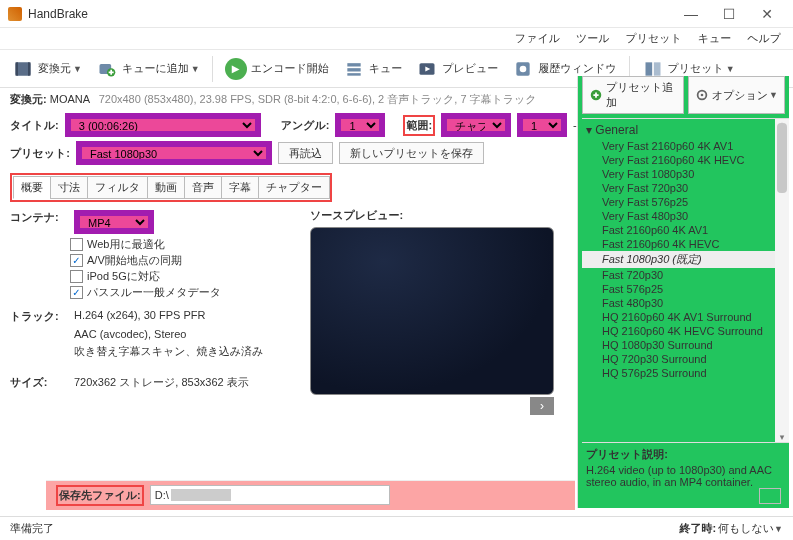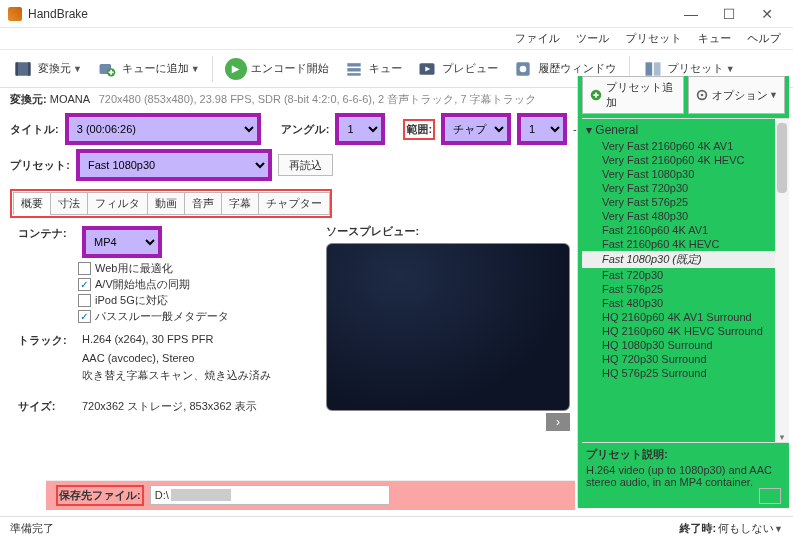--- a/index.html
+++ b/index.html
@@ -15,29 +15,29 @@
   .tool-btn { display:flex; align-items:center; gap:4px; padding: 3px 6px; font-size:11px; color:#333; }
   .tool-icon { width:22px; height:22px; display:flex; align-items:center; justify-content:center; border-radius:3px; }
   .svgw { width:20px; height:20px; }
   .drop { font-size:9px; color:#555; margin-left:-2px;}
   .divider-v { width:1px; height:26px; background:#ddd; margin:0 4px;}
   .play-icon { width:22px; height:22px; background:#4caf50; border-radius:50%; display:flex; align-items:center; justify-content:center; color:#fff; font-size:10px;}
   .section-source { padding: 4px 10px; font-size:11px; color:#333; }
   .gray { color:#888; }
   .row { display:flex; align-items:center; gap:6px; padding: 2px 10px; }
   .label-b { font-weight:600; font-size:11px; }
-  select, input.text { border:4px solid #a21caf; background:#c4b5fd; font-size:11px; height:32px; padding:0 4px; }
+  select, input.text { border:6px solid #a21caf; background:#ec4899; font-size:11px; height:24px; padding:0 4px; }
   select.wide { width: 196px; }
   select.small { width: 50px; }
   .btn { border:1px solid #bbb; background:#fafafa; padding:0 10px; font-size:11px; height:22px; display:inline-flex;align-items:center;}
   .red-box { border:2px solid #ef4444; padding:1px; }
   .tabs { display:flex; gap:0; }
   .tab { border:1px solid #bbb; background:#fafafa; padding:3px 7px; font-size:11px; margin-right:-1px; }
   .tab.active { background:#fff; border-bottom:1px solid #fff; }
-  .main-area { display:flex; padding: 4px 18px; gap: 16px; }
+  .main-area { display:flex; padding: 4px 10px; gap: 8px; }
   .left-col { width: 292px; }
   .kv { display:flex; gap:8px; padding:2px 0; }
   .kv .k { width:56px; font-weight:600; }
   .check-row { display:flex; align-items:center; gap:4px; padding-left:60px; font-size:11px; margin:1px 0;}
   .chk { width:13px; height:13px; border:1px solid #888; display:inline-flex; align-items:center; justify-content:center; font-size:10px; color:#06c; }
   .preview-title { font-weight:600; margin-bottom:4px;}
   .preview-box { width:244px; height:168px; background: radial-gradient(ellipse at 30% 20%, #1e2a45, #0d1426 70%); border:1px solid #888; border-radius:6px;}
   .preview-arrow { width:24px; height:18px; background:#888; color:#fff; display:flex;align-items:center;justify-content:center; margin-left:auto; margin-top:2px; font-size:12px;}
   .right-panel { position:absolute; right:4px; top:76px; width:212px; bottom:32px; border-left:1px solid #ddd; padding-left:4px; background:#22c55e; display:flex; flex-direction:column;}
   .right-top { display:flex; gap:4px; margin-bottom:4px; padding-right:4px;}
@@ -166,20 +166,21 @@
   <select style="width:70px"><option>チャプター</option></select>
   <select class="small"><option>1</option></select>
   <span>-</span>
   <input class="text" style="width: 32px;" value="2">
 </div>
 
 <div class="row">
   <span class="label-b">プリセット:</span>
   <select class="wide"><option>Fast 1080p30</option></select>
   <span class="btn">再読込</span>
+  <span class="btn">新しいプリセットを保存</span>
 </div>
 
 <div class="row" style="margin-top:4px">
   <span class="red-box">
     <span class="tabs">
       <span class="tab active">概要</span>
       <span class="tab">寸法</span>
       <span class="tab">フィルタ</span>
       <span class="tab">動画</span>
       <span class="tab">音声</span>

